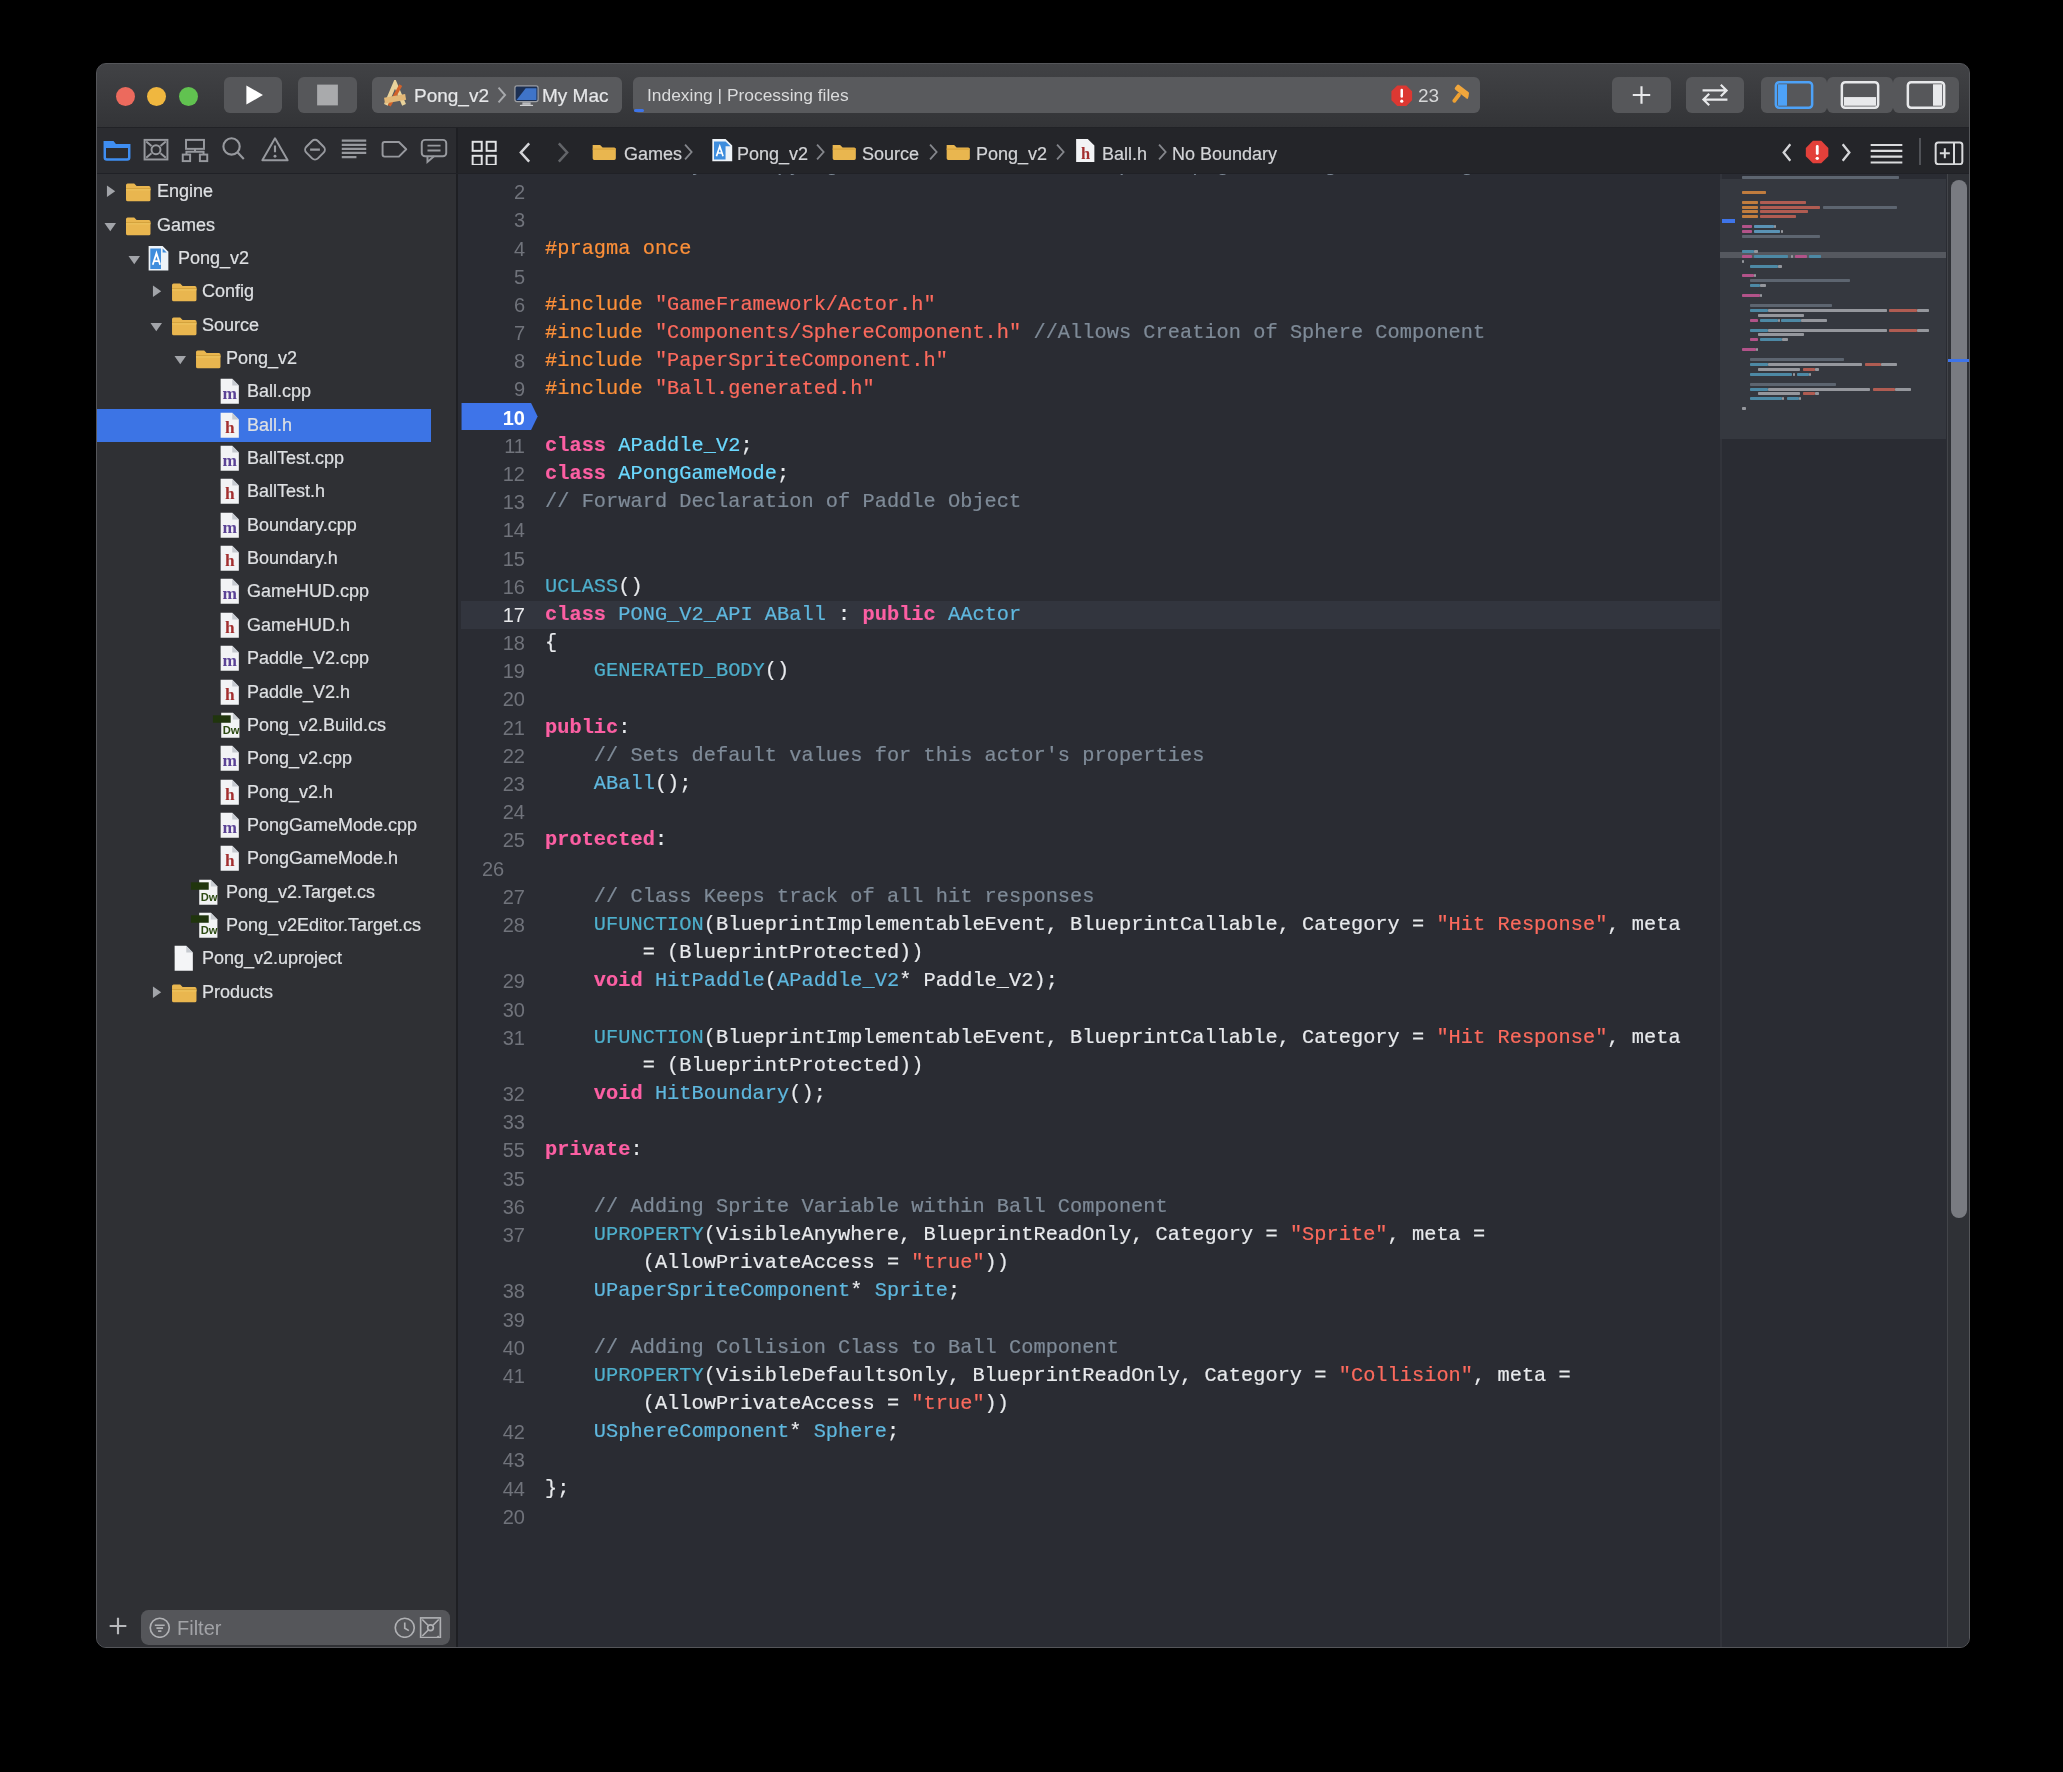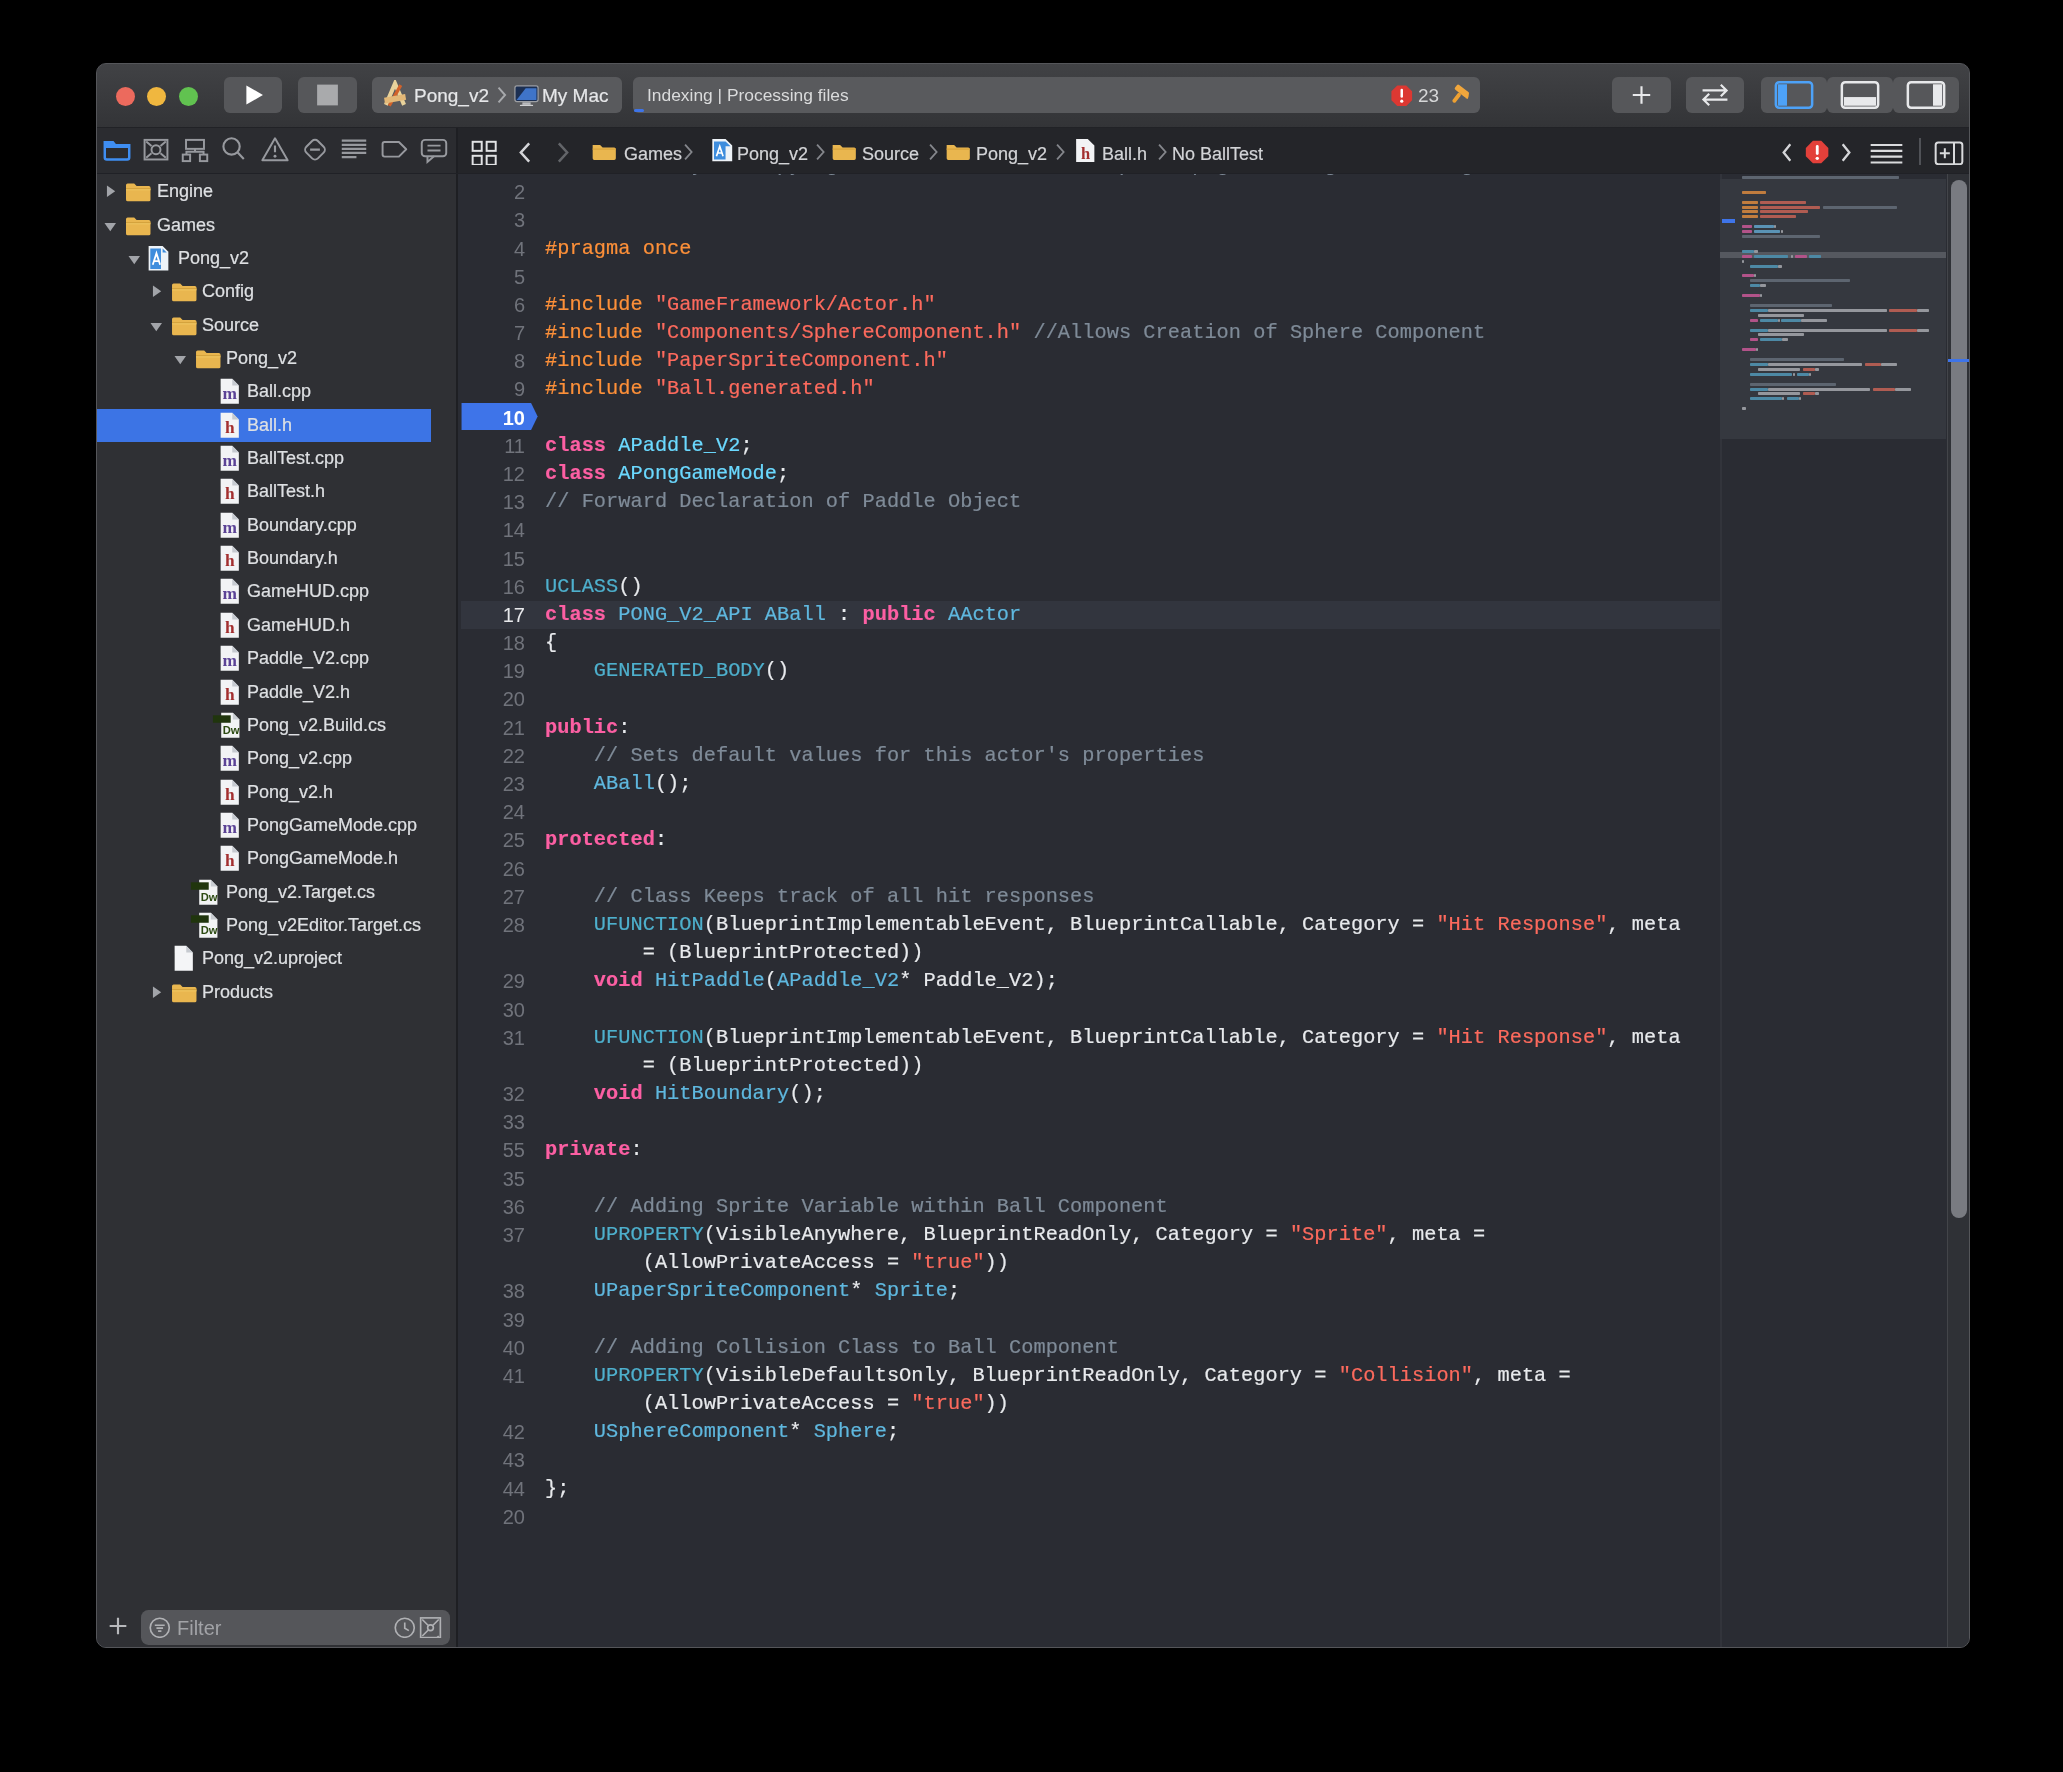--- a/index.html
+++ b/index.html
@@ -184,21 +184,21 @@
         <path d="M2.5 2 L10.5 11 L2.5 20" fill="none" stroke="#85878c" stroke-width="2.2"></path>
       </svg>
       <svg class="abs" style="left:975px;top:10px" width="26.5" height="25" viewBox="0 0 32 30">
         <path d="M5 1 h14 l8 8 v20 h-22 z" fill="#f2f3f5"></path>
         <text x="11" y="25" font-family="Liberation Serif,serif" font-size="20" font-weight="700" fill="#a32f2f">h</text>
       </svg>
       <span class="abs" style="left:1005px;top:15.7px;font-size:18px;color:#d3d4d7;white-space:nowrap;-webkit-text-stroke:0.2px">Ball.h</span>
       <svg class="abs" style="left:1060px;top:15px" width="10.7" height="18" viewBox="0 0 13 22">
         <path d="M2.5 2 L10.5 11 L2.5 20" fill="none" stroke="#85878c" stroke-width="2.2"></path>
       </svg>
-      <span class="abs" style="left:1075px;top:15.7px;font-size:18px;color:#d3d4d7;white-space:nowrap;-webkit-text-stroke:0.2px">No BallTest</span>
+      <span class="abs" style="left:1075px;top:15.7px;font-size:18px;color:#d3d4d7;white-space:nowrap;-webkit-text-stroke:0.2px">No Boundary</span>
       <svg class="abs" style="left:1680px;top:11.6px" width="20" height="25" viewBox="0 0 24 30">
         <path d="M16 5 L8 15 L16 25" fill="none" stroke="#d4d5d8" stroke-width="2.8"></path>
       </svg>
       <svg class="abs" style="left:1708px;top:11.6px" width="25" height="25" viewBox="0 0 30 30">
         <polygon points="9.5,1 19.5,1 28,9.5 28,19.5 19.5,28 9.5,28 1,19.5 1,9.5" fill="#e3403a"></polygon>
         <rect x="13" y="6" width="3.4" height="12" rx="1.7" fill="#fff"></rect>
         <circle cx="14.7" cy="22" r="2" fill="#fff"></circle>
       </svg>
       <svg class="abs" style="left:1739px;top:11.6px" width="20" height="25" viewBox="0 0 24 30">
         <path d="M8 5 L16 15 L8 25" fill="none" stroke="#d4d5d8" stroke-width="2.8"></path>
@@ -498,21 +498,21 @@
         <div class="ln" style="top:511px;color:#70737b;">20</div>
         <div class="ln" style="top:540px;color:#70737b;">21</div>
         <div class="cl" style="top:540px"><span class="c-kw">public</span>:</div>
         <div class="ln" style="top:568px;color:#70737b;">22</div>
         <div class="cl" style="top:568px">    <span class="c-com">// Sets default values for this actor's properties</span></div>
         <div class="ln" style="top:596px;color:#70737b;">23</div>
         <div class="cl" style="top:596px">    <span class="c-typ">ABall</span>();</div>
         <div class="ln" style="top:624px;color:#70737b;">24</div>
         <div class="ln" style="top:652px;color:#70737b;">25</div>
         <div class="cl" style="top:652px"><span class="c-kw">protected</span>:</div>
-        <div class="ln" style="top:681px;color:#70737b;">26</div>
+        <div class="ln" style="top:681px;color:#70737b;text-align:center;">26</div>
         <div class="ln" style="top:709px;color:#70737b;">27</div>
         <div class="cl" style="top:709px">    <span class="c-com">// Class Keeps track of all hit responses</span></div>
         <div class="ln" style="top:737px;color:#70737b;">28</div>
         <div class="cl" style="top:737px">    <span class="c-mac">UFUNCTION</span>(BlueprintImplementableEvent, BlueprintCallable, Category = <span class="c-str">"Hit Response"</span>, meta</div>
         <div class="cl" style="top:765px">        = (BlueprintProtected))</div>
         <div class="ln" style="top:793px;color:#70737b;">29</div>
         <div class="cl" style="top:793px">    <span class="c-kw">void</span> <span class="c-typ">HitPaddle</span>(<span class="c-typ">APaddle_V2</span>* Paddle_V2);</div>
         <div class="ln" style="top:822px;color:#70737b;">30</div>
         <div class="ln" style="top:850px;color:#70737b;">31</div>
         <div class="cl" style="top:850px">    <span class="c-mac">UFUNCTION</span>(BlueprintImplementableEvent, BlueprintCallable, Category = <span class="c-str">"Hit Response"</span>, meta</div>

